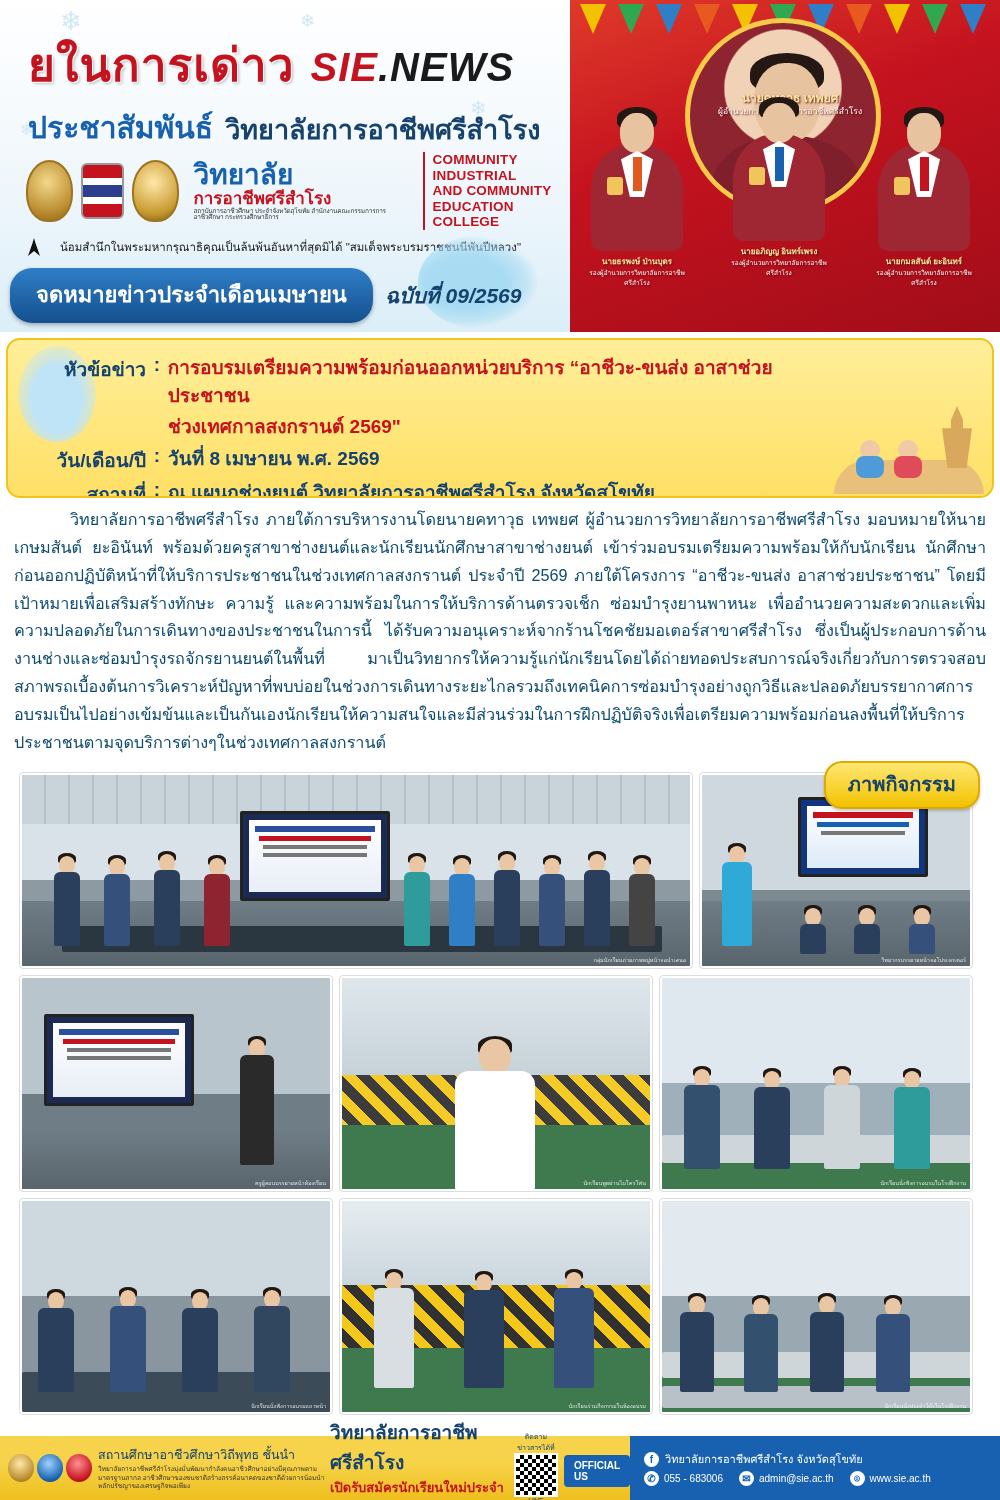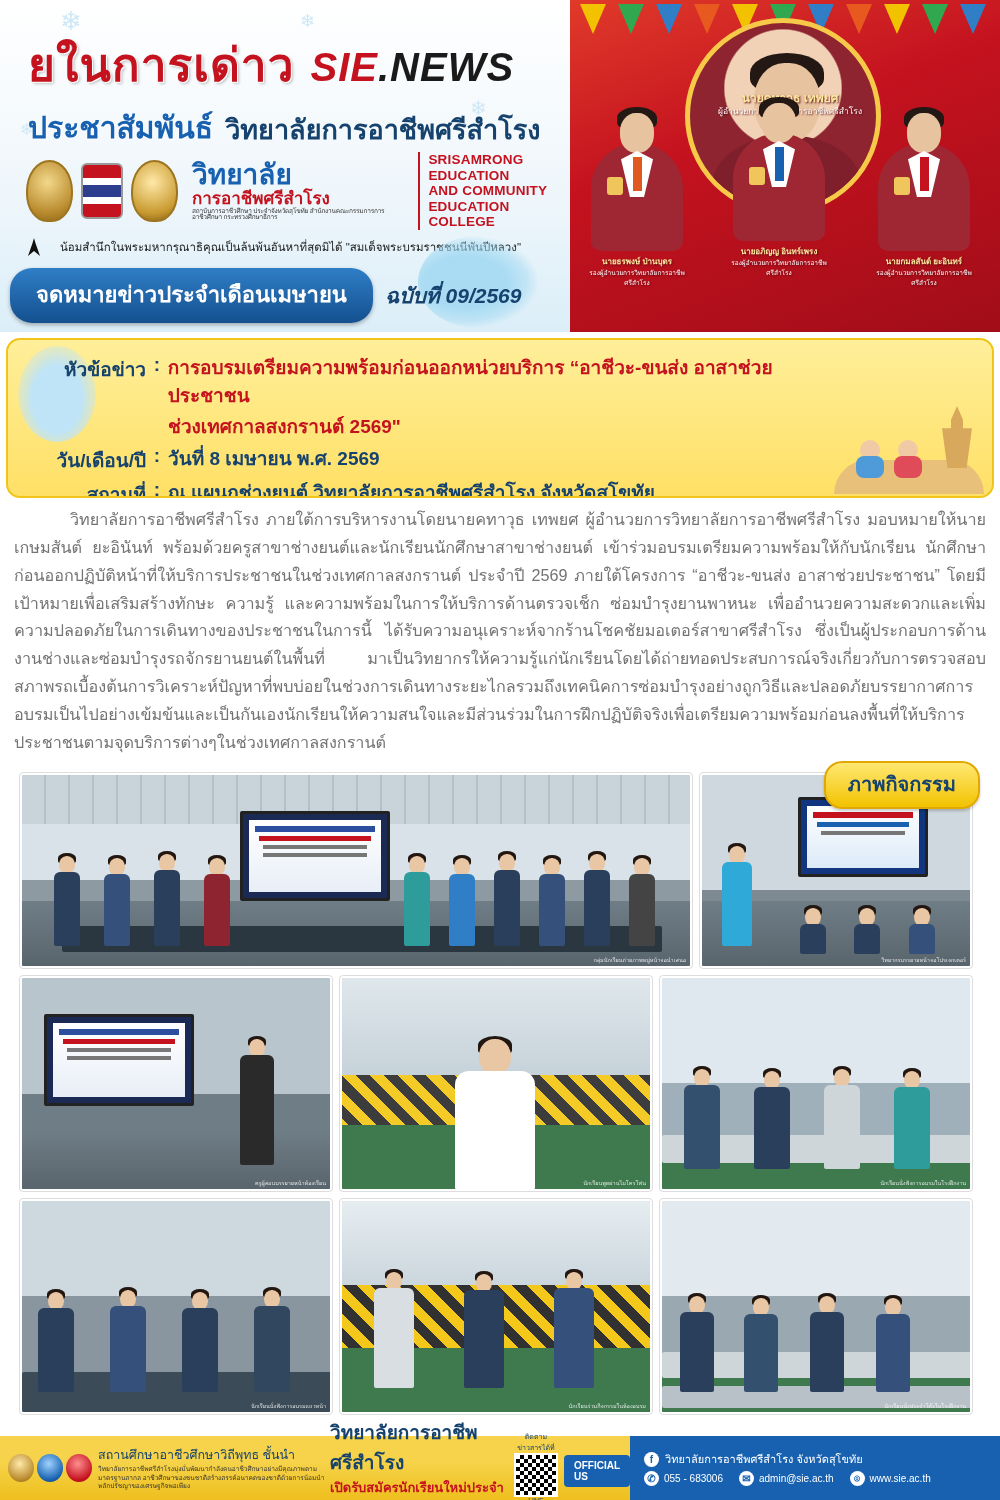--- a/index.html
+++ b/index.html
@@ -325,21 +325,21 @@
     position: absolute; left: 10px; top: 6px; width: 78px; height: 96px;
     background: radial-gradient(ellipse at 50% 55%, #bfe4f7 0 45%, rgba(191,228,247,.4) 70%, rgba(255,255,255,0) 80%);
     border-radius: 50%;
   }
 
   
   .bodytext {
     margin: 8px 14px 0 14px;
     width: 972px;
     font-size: 16.2px;
-    color: #737373;
+    color: #0c4a6e;
     line-height: 1.72;
     text-align: justify;
     text-justify: inter-word;
   }
   .bodytext p { text-indent: 56px; }
 
   
   .photo-section {
     position: relative;
     margin: 10px 20px 0 20px;
@@ -483,21 +483,21 @@
       <div class="seal"></div>
       <div class="seal flag"></div>
       <div class="seal blue"></div>
       <div class="college-block">
         <div class="college-thai">
           <div class="big">วิทยาลัย</div>
           <div class="small">การอาชีพศรีสำโรง</div>
           <div class="tiny">สถาบันการอาชีวศึกษา ประจำจังหวัดสุโขทัย สำนักงานคณะกรรมการการอาชีวศึกษา กระทรวงศึกษาธิการ</div>
         </div>
         <div class="college-en">
-          <div>SRISAMRONG EDUCATION</div>
+          <div>COMMUNITY INDUSTRIAL</div>
           <div>AND COMMUNITY</div>
           <div>EDUCATION COLLEGE</div>
         </div>
       </div>
     </div>
 
     <div class="mourn-line">
       <span class="ribbon"></span>
       <span>น้อมสำนึกในพระมหากรุณาธิคุณเป็นล้นพ้นอันหาที่สุดมิได้ "สมเด็จพระบรมราชชนนีพันปีหลวง"</span>
     </div>

